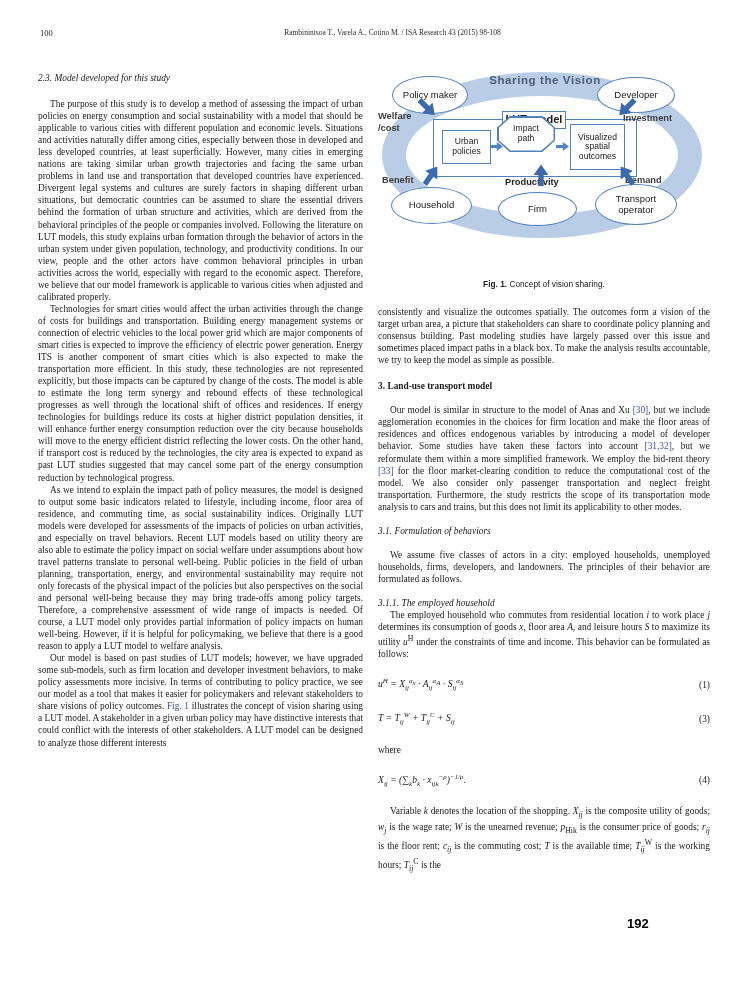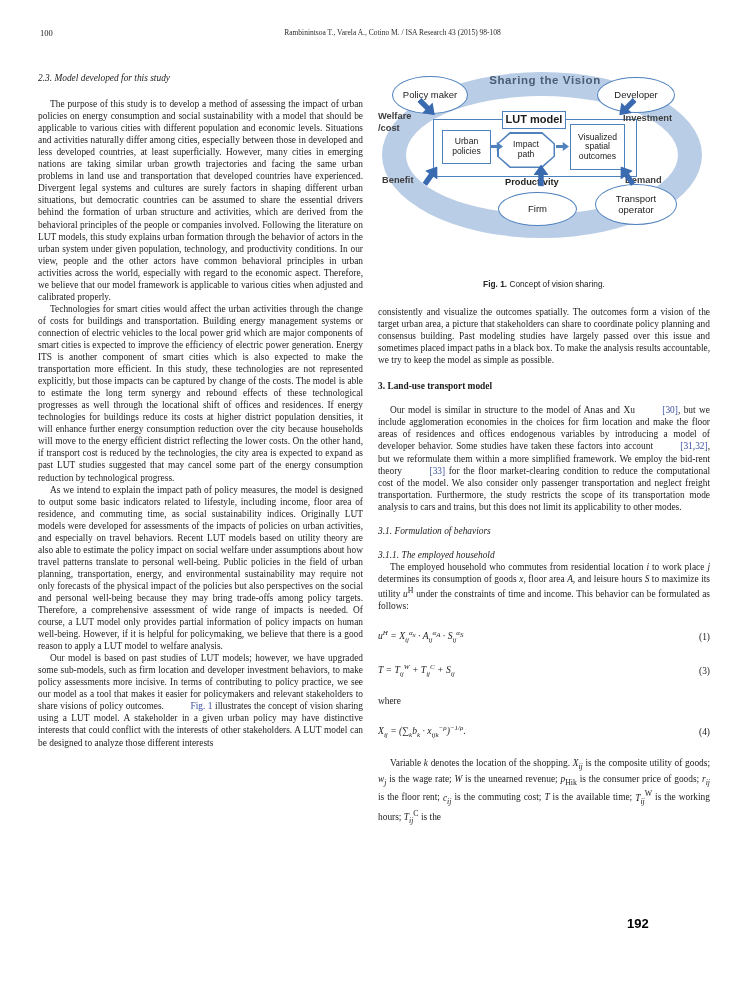--- a/index.html
+++ b/index.html
@@ -16,21 +16,21 @@
 
   
   .col{position:absolute;text-align:justify;font-size:9.4px;line-height:12.05px;}
   #col-left{left:38px;top:72px;width:325px;height:888px;overflow:hidden;}
   #col-right{left:378px;top:64px;width:332px;height:900px;overflow:hidden;}
   .sec-italic{font-style:italic;margin:0 0 14px 0;}
   .sec-bold{font-weight:bold;margin:14px 0 12px 0;}
   .sub-italic{font-style:italic;margin:12px 0 0 0;}
   p.body{margin:0;text-indent:12px;}
   p.noindent{margin:0;}
-  .ref{color:#3b4fa0;margin-left:24px;}
+  .ref{color:#3b4fa0;}
 
   
   .eq{display:flex;justify-content:space-between;align-items:center;margin:15px 0;text-indent:0;}
   .eq .math{font-style:italic;font-size:9.6px;}
   .eq .eqno{font-style:normal;font-size:9.4px;}
   .math sup,.math sub{font-size:7px;}
   .where{margin:4px 0 0 0;text-indent:0;}
 
   
   #fig1{position:relative;width:334px;height:198px;font-family:"Liberation Sans", sans-serif;}
@@ -42,21 +42,21 @@
   .el-pm{left:14px;top:12px;width:74px;height:36px;}
   .el-dev{left:219px;top:13px;width:76px;height:34px;}
   .el-hh{left:13px;top:123px;width:79px;height:35px;}
   .el-firm{left:120px;top:128px;width:77px;height:32px;}
   .el-to{left:217px;top:120px;width:80px;height:39px;}
   .fig-box{position:absolute;background:#fff;border:1.5px solid #4f81bd;display:flex;align-items:center;
         justify-content:center;text-align:center;font-size:8.6px;line-height:9.6px;color:#1a1a1a;z-index:5;}
   .box-lut{left:124px;top:47px;width:62px;height:16px;font-weight:bold;font-size:11px;}
   .box-up{left:64px;top:66px;width:47px;height:32px;}
   .box-vso{left:192px;top:60px;width:53px;height:44px;}
-  .octa-outer{position:absolute;left:119px;top:68px;width:58px;height:36px;background:#4f81bd;
+  .octa-outer{position:absolute;left:119px;top:52px;width:58px;height:36px;background:#4f81bd;
         clip-path:polygon(22% 0,78% 0,100% 32%,100% 68%,78% 100%,22% 100%,0 68%,0 32%);z-index:5;}
   .octa-inner{position:absolute;left:1.5px;top:1.5px;width:55px;height:33px;background:#fff;
         clip-path:polygon(22% 0,78% 0,100% 32%,100% 68%,78% 100%,22% 100%,0 68%,0 32%);
         display:flex;align-items:center;justify-content:center;text-align:center;font-size:8.6px;line-height:9.6px;}
   .ring-title{position:absolute;left:0;top:10px;width:100%;text-align:center;font-size:11.5px;font-weight:bold;
         color:#4b5d73;letter-spacing:0.6px;z-index:3;}
   .edge-label{position:absolute;font-size:9.3px;font-weight:bold;color:#3d3d3d;z-index:6;white-space:pre-line;}
   .lb-welfare{left:0px;top:46px;}
   .lb-invest{left:245px;top:48px;}
   .lb-benefit{left:4px;top:110px;}
@@ -110,20 +110,21 @@
       </div>
       <div class="fig-box box-vso" style="white-space:pre-line;">Visualized
 spatial
 outcomes</div>
 
       <div class="sarrow sa-1"></div>
       <div class="sarrow sa-2"></div>
 
       <div class="fig-ellipse el-pm">Policy maker</div>
       <div class="fig-ellipse el-dev">Developer</div>
+      <div class="fig-ellipse el-hh">Household</div>
       <div class="fig-ellipse el-firm">Firm</div>
       <div class="fig-ellipse el-to" style="white-space:pre-line;">Transport
 operator</div>
 
       <div class="edge-label lb-welfare">Welfare
 /cost</div>
       <div class="edge-label lb-invest">Investment</div>
       <div class="edge-label lb-benefit">Benefit</div>
       <div class="edge-label lb-prod">Productivity</div>
       <div class="edge-label lb-demand">Demand</div>
@@ -138,20 +139,21 @@
     <div class="fig-caption">
       <b>Fig. 1.</b><span> Concept of vision sharing.</span>
     </div>
 
     <p class="noindent">consistently and visualize the outcomes spatially. The outcomes form a vision of the target urban area, a picture that stakeholders can share to coordinate policy planning and consensus building. Past modeling studies have largely passed over this issue and sometimes placed impact paths in a black box. To make the analysis results accountable, we try to keep the model as simple as possible.</p>
 
     <div class="sec-bold">3. Land-use transport model</div>
     <p class="body">Our model is similar in structure to the model of Anas and Xu <span class="ref">[30]</span>, but we include agglomeration economies in the choices for firm location and make the floor areas of residences and offices endogenous variables by introducing a model of developer behavior. Some studies have taken these factors into account <span class="ref">[31,32]</span>, but we reformulate them within a more simplified framework. We employ the bid-rent theory <span class="ref">[33]</span> for the floor market-clearing condition to reduce the computational cost of the model. We also consider only passenger transportation and neglect freight transportation. Furthermore, the study restricts the scope of its transportation mode analysis to cars and trains, but this does not limit its applicability to other modes.</p>
 
     <div class="sub-italic" style="margin:12px 0 12px 0;">3.1. Formulation of behaviors</div>
+    <p class="body">We assume five classes of actors in a city: employed households, unemployed households, firms, developers, and landowners. The principles of their behavior are formulated as follows.</p>
 
     <div class="sub-italic">3.1.1. The employed household</div>
     <p class="body">The employed household who commutes from residential location <i>i</i> to work place <i>j</i> determines its consumption of goods <i>x</i>, floor area <i>A</i>, and leisure hours <i>S</i> to maximize its utility <i>u</i><sup>H</sup> under the constraints of time and income. This behavior can be formulated as follows:</p>
 
     <div class="eq">
       <span class="math">u<sup>H</sup> = X<sub>ij</sub><sup>α<sub>x</sub></sup> · A<sub>ij</sub><sup>α<sub>A</sub></sup> · S<sub>ij</sub><sup>α<sub>S</sub></sup></span>
       <span class="eqno">(1)</span>
     </div>
     <div class="eq">
       <span class="math">T = T<sub>ij</sub><sup>W</sup> + T<sub>ij</sub><sup>C</sup> + S<sub>ij</sub></span>

